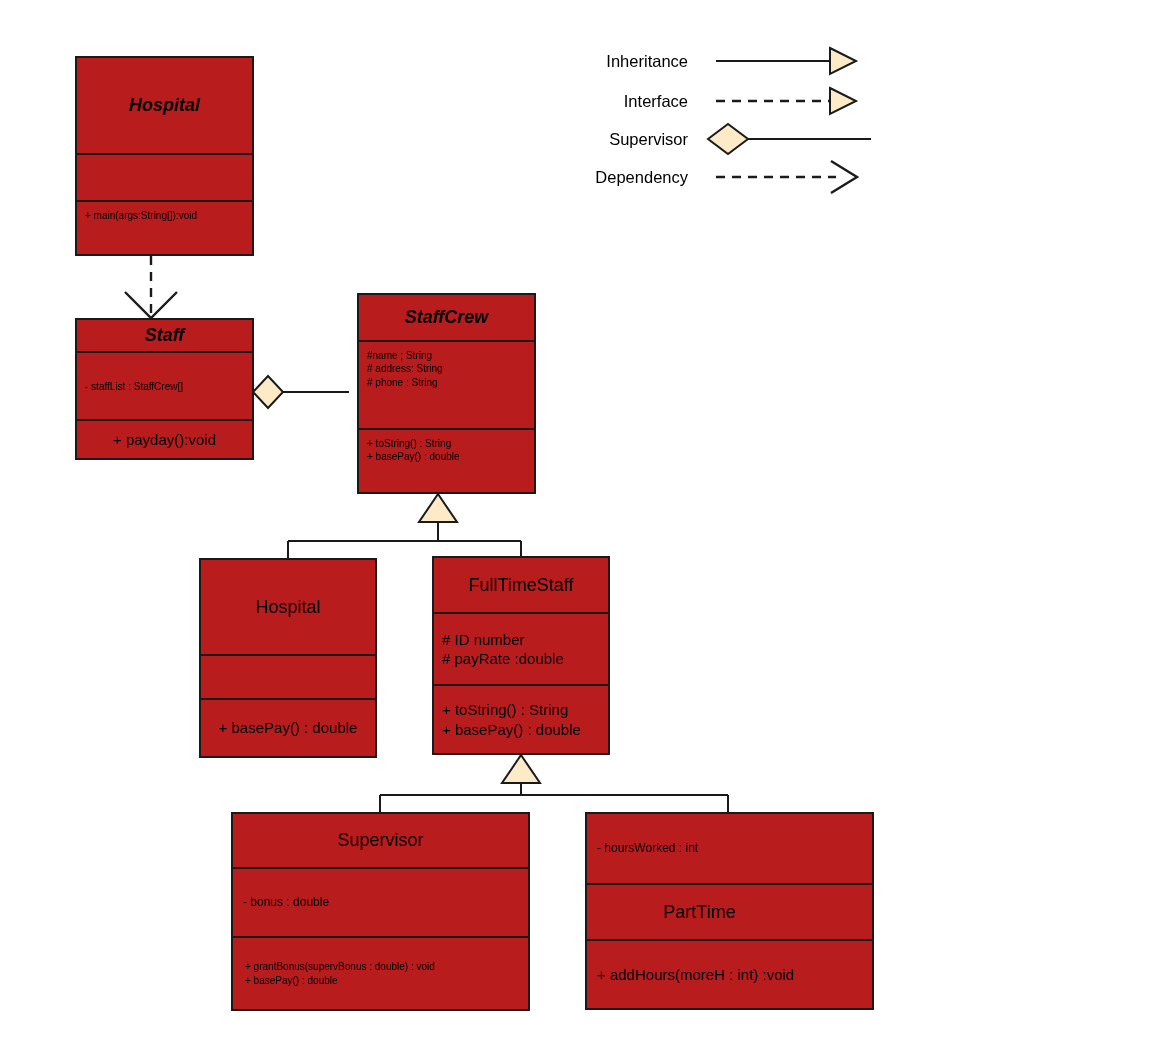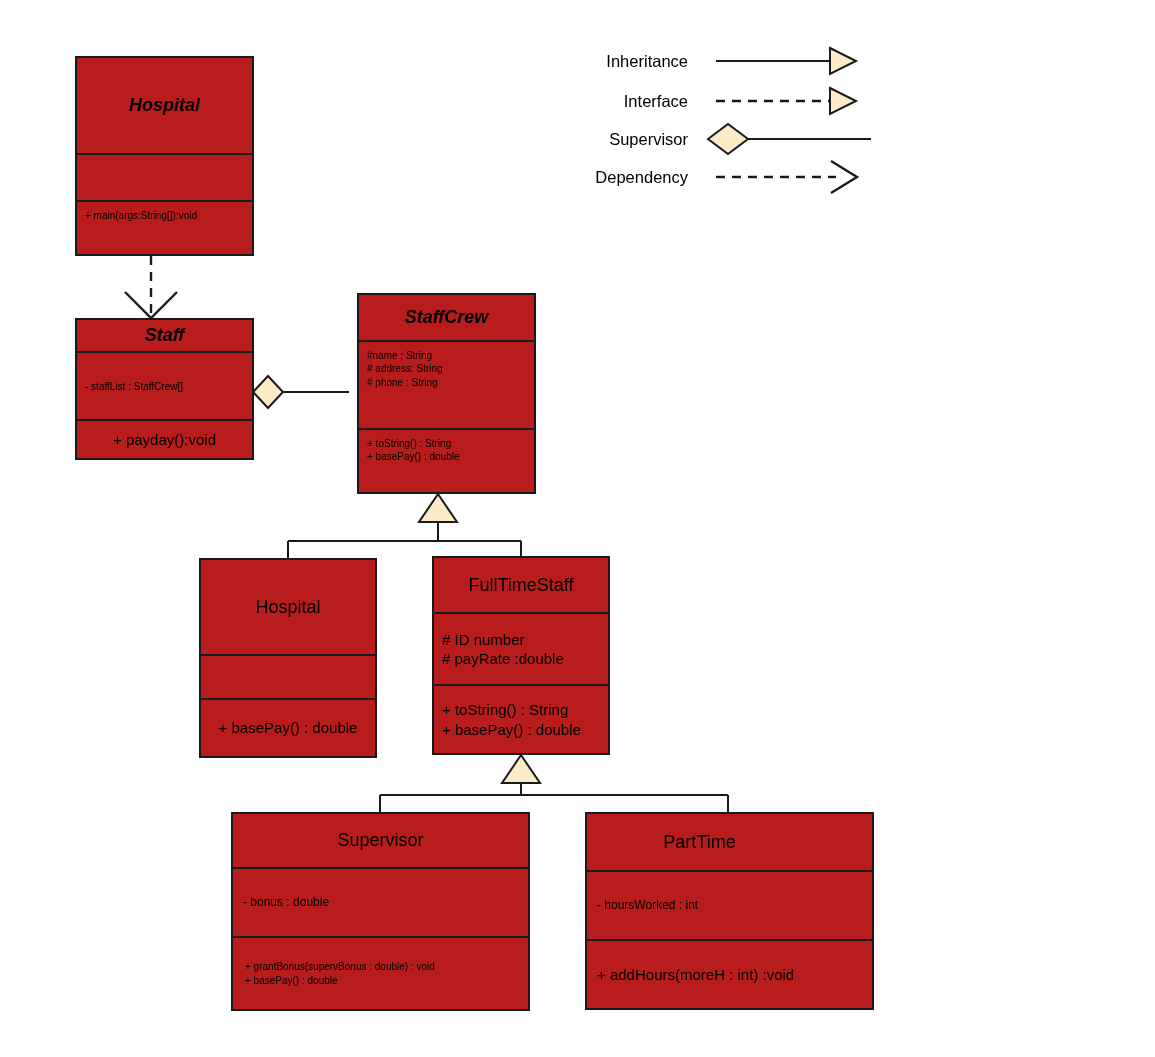--- a/index.html
+++ b/index.html
@@ -268,24 +268,24 @@
     <div class="compartment" style="height:69px; display:flex; align-items:center; padding:0 10px;">
       <div class="member big">- bonus : double</div>
     </div>
     <div class="compartment" style="height:73px; display:flex; flex-direction:column; justify-content:center; padding:0 12px;">
       <div class="member sm">+ grantBonus(supervBonus : double) : void</div>
       <div class="member sm">+ basePay() : double</div>
     </div>
   </div>
 
   <div class="uml-class" style="left:585px; top:812px; width:289px; height:198px;">
+    <div class="compartment" style="height:69px; display:flex; align-items:center; padding:0 10px;">
+      <div class="member big">- hoursWorked : int</div>
+    </div>
     <div class="compartment" style="height:56px; display:flex; align-items:center; justify-content:center; padding-right:60px;">
       <div class="class-title">PartTime</div>
     </div>
     <div class="compartment" style="height:69px; display:flex; align-items:center; padding:0 10px;">
-      <div class="member big">- hoursWorked : int</div>
-    </div>
-    <div class="compartment" style="height:69px; display:flex; align-items:center; padding:0 10px;">
       <div class="member mid">+ addHours(moreH : int) :void</div>
     </div>
   </div>
 
 </div>
 
 </body></html>

